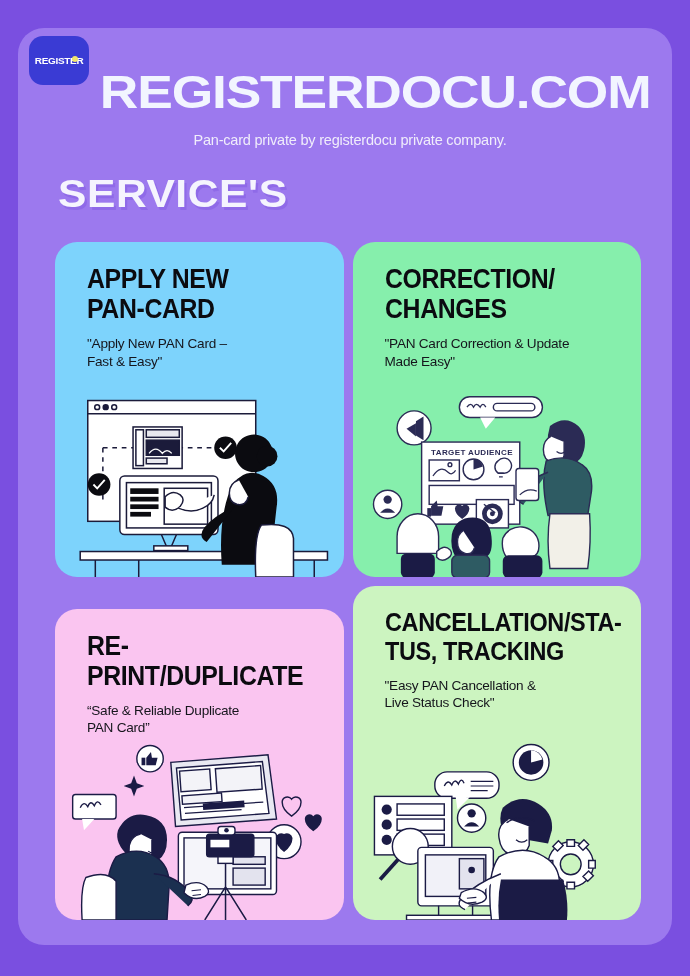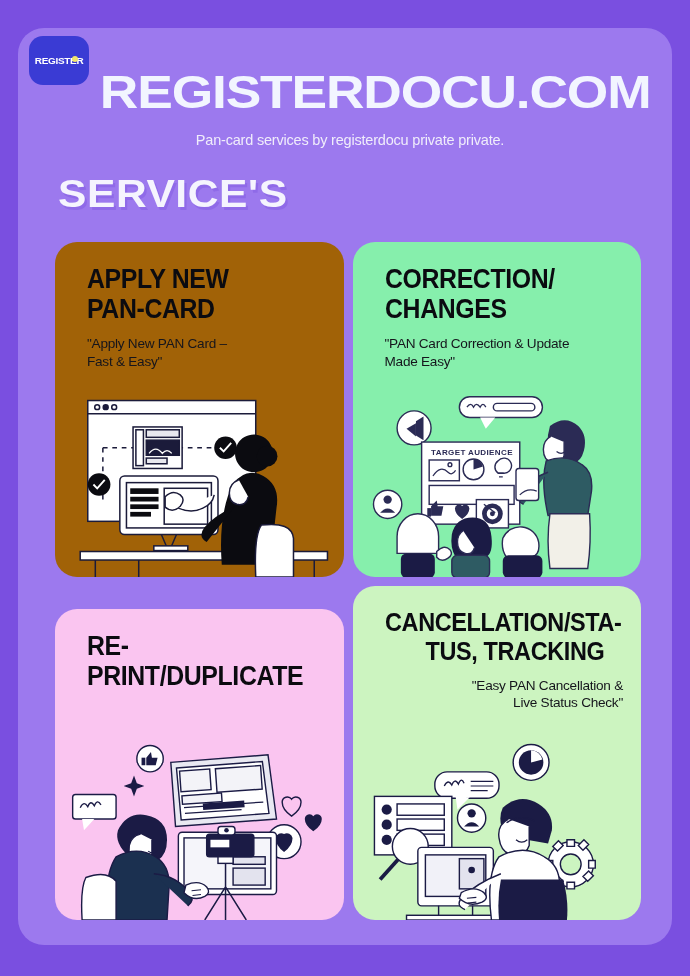--- a/index.html
+++ b/index.html
@@ -103,24 +103,24 @@
     grid-template-rows:1fr 1fr;
     gap:9px;
   }
 
   .card {
     position:relative;
     border-radius:22px;
     overflow:hidden;
     padding:22px 18px 0 32px;
   }
-  .card.c1 { background:#a16207; }
+  .card.c1 { background:#7dd3fc; }
   .card.c2 { background:#86efac; }
   .card.c3 { background:#FAC5F0;margin-top:23px; }
-  .card.c4 { background:#CCF4C0;text-align:right; }
+  .card.c4 { background:#CCF4C0; }
 
   .card-title {
     position:relative;
     z-index:3;
     font-family:"Liberation Sans", sans-serif;
     font-weight:bold;
     color:#0B0B10;
     font-size:27px;
     line-height:30px;
     letter-spacing:-0.4px;
@@ -155,21 +155,21 @@
 
 <div class="poster">
   <div class="panel"></div>
 
   <div class="logo-badge">
     <span class="logo-text">REGISTER</span>
     <span class="logo-dot"></span>
   </div>
 
   <div class="brand-title">REGISTERDOCU.COM</div>
-  <div class="brand-tagline">Pan-card services by registerdocu private private.</div>
+  <div class="brand-tagline">Pan-card private by registerdocu private company.</div>
   <div class="services-heading">SERVICE'S</div>
 
   <div class="grid">
 
     <div class="card c1">
       <div class="card-title" style="white-space:pre-line">APPLY NEW
 PAN-CARD</div>
       <div class="card-sub">"Apply New PAN Card –
 Fast &amp; Easy"</div>
       <div class="illus">
@@ -285,20 +285,22 @@
             <path d="M146 154 a20 20 0 0 1 38 4 q2 14 -8 16 l-26 0 q-6 -8 -4 -20 z" fill="#ffffff" stroke="#2B2B55"></path>
             <rect x="146" y="172" width="42" height="24" rx="6" fill="#1B1B45" stroke="none"></rect>
           </g>
         </svg>
       </div>
     </div>
 
     <div class="card c3">
       <div class="card-title" style="white-space:pre-line">RE-
 PRINT/DUPLICATE</div>
+      <div class="card-sub">“Safe &amp; Reliable Duplicate
+PAN Card”</div>
       <div class="illus">
         <svg viewBox="0 0 293 195" preserveAspectRatio="xMidYMax meet">
           <g stroke="#1B1B45" stroke-width="1.5" fill="none">
 
             <circle cx="88" cy="24" r="14" fill="#ffffff"></circle>
             <path d="M84 31 l0 -8 l5 -6 l1 6 l6 0 l-2 8 z" fill="#1B1B45" stroke="none"></path>
             <rect x="79" y="23" width="4" height="8" fill="#1B1B45" stroke="none"></rect>
 
             <path d="M68 50 l3 -8 l3 8 l8 3 l-8 3 l-3 8 l-3 -8 l-8 -3 z" fill="#1B1B45" stroke="none"></path>
 

